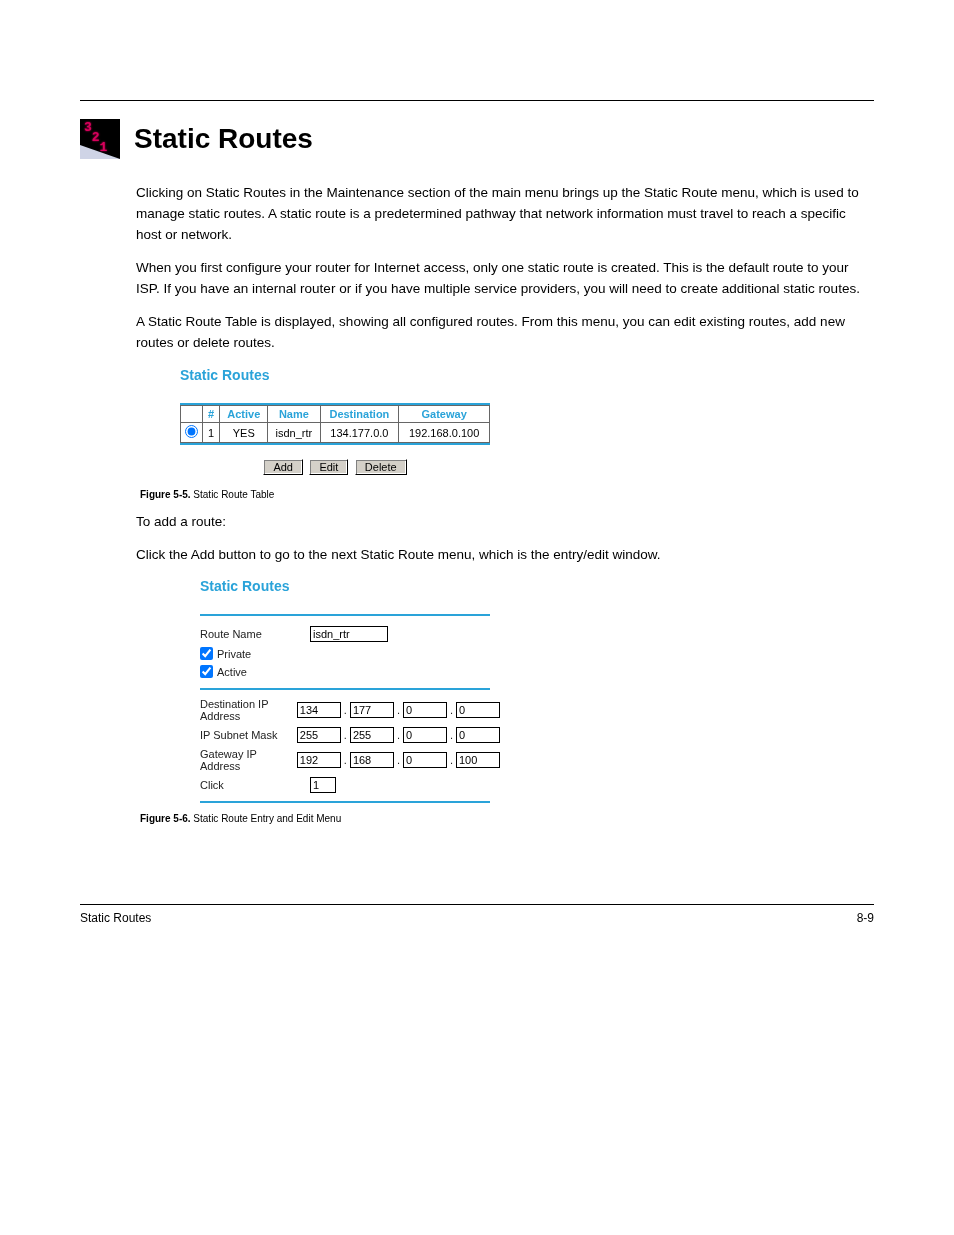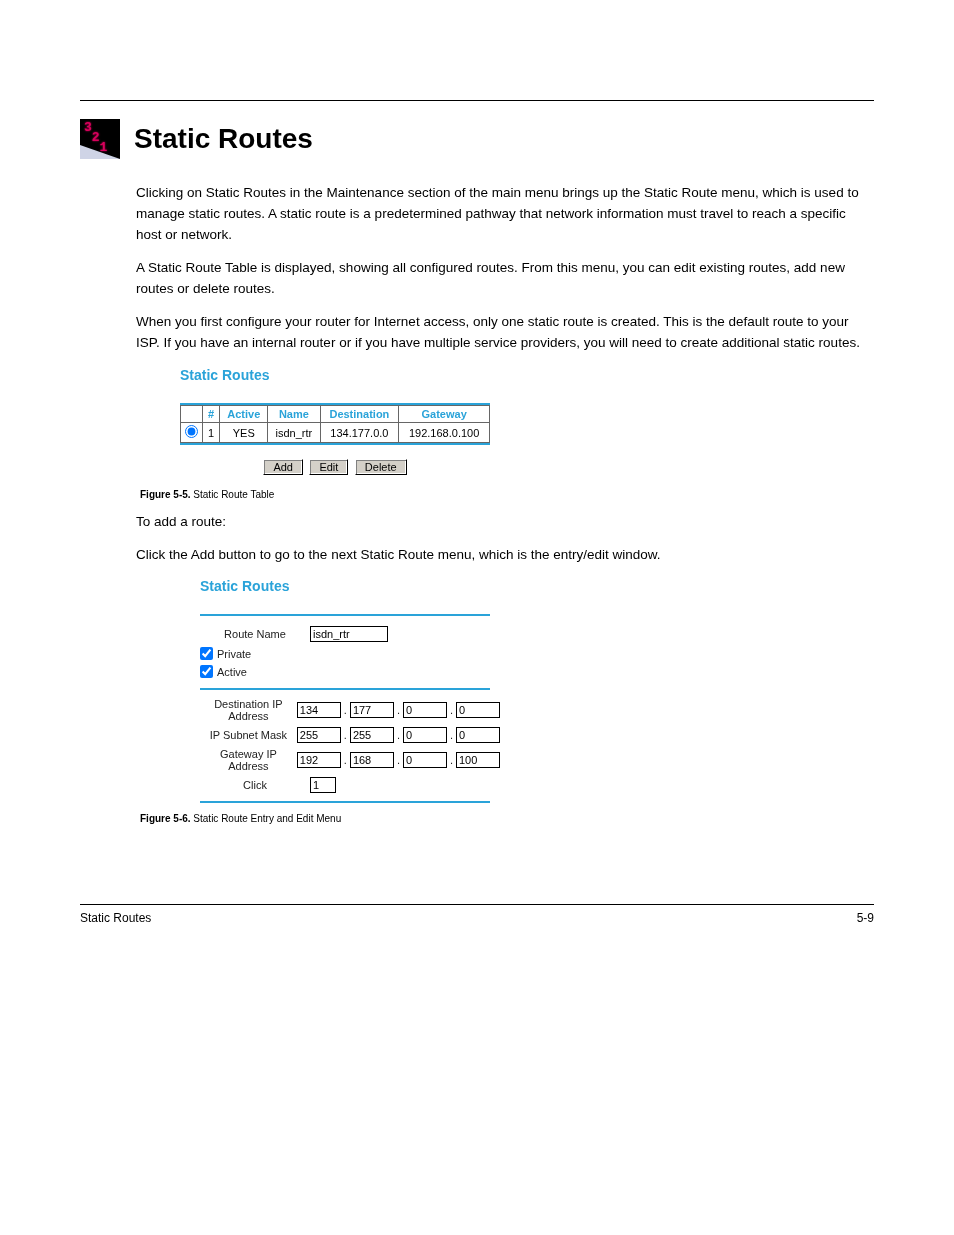--- a/index.html
+++ b/index.html
@@ -123,21 +123,21 @@
     width: 300px;
   }
   .fig2 .rule { border-top: 2px solid #2aa3d9; margin: 8px 0 10px 0; width: 290px; }
   .fig2 .form-row {
     display: flex;
     align-items: center;
     font-size: 11px;
     color: #222;
     margin: 5px 0;
   }
-  .fig2 .form-label { width: 110px; text-align: center; }
+  .fig2 .form-label { width: 110px; }
   .fig2 input[type=text] {
     font-family: Tahoma, sans-serif;
     font-size: 11px;
     border: 1px solid #000;
     background: #fff;
     padding: 0 2px;
     height: 16px;
   }
   .fig2 .octet { width: 44px; text-align:left; }
   .fig2 .dot { margin: 0 3px; font-size: 11px; }
@@ -163,22 +163,22 @@
   <div class="header-row">
     <div class="logo">
       <div class="digits">3<br>&nbsp;2<br>&nbsp;&nbsp;1</div>
       <div class="tri"></div>
     </div>
     <div class="chapter-title">Static Routes</div>
   </div>
 
   <div class="body-text content-block">
     <p>Clicking on Static Routes in the Maintenance section of the main menu brings up the Static Route menu, which is used to manage static routes. A static route is a predetermined pathway that network information must travel to reach a specific host or network.</p>
+    <p>When you first configure your router for Internet access, only one static route is created. This is the default route to your ISP. If you have an internal router or if you have multiple service providers, you will need to create additional static routes.</p>
     <p>A Static Route Table is displayed, showing all configured routes. From this menu, you can edit existing routes, add new routes or delete routes.</p>
-    <p>When you first configure your router for Internet access, only one static route is created. This is the default route to your ISP. If you have an internal router or if you have multiple service providers, you will need to create additional static routes.</p>
   </div>
 
   <div class="fig1">
     <div class="fig-title">Static Routes</div>
     <div class="routes-table">
       <table>
         <tbody>
             <tr>
           <th class="radio-cell">&nbsp;</th>
           <th>#</th>
@@ -276,15 +276,15 @@
   </div>
 
   <div class="fig-caption" style="margin-top:10px;">
     <span class="bold">Figure 5-6.</span>
     <span>Static Route Entry and Edit Menu</span>
   </div>
 
   <div class="footer-rule"></div>
   <div class="footer">
     <span>Static Routes</span>
-    <span>5-9</span>
+    <span>8-9</span>
   </div>
 </div>
 
 </body></html>

